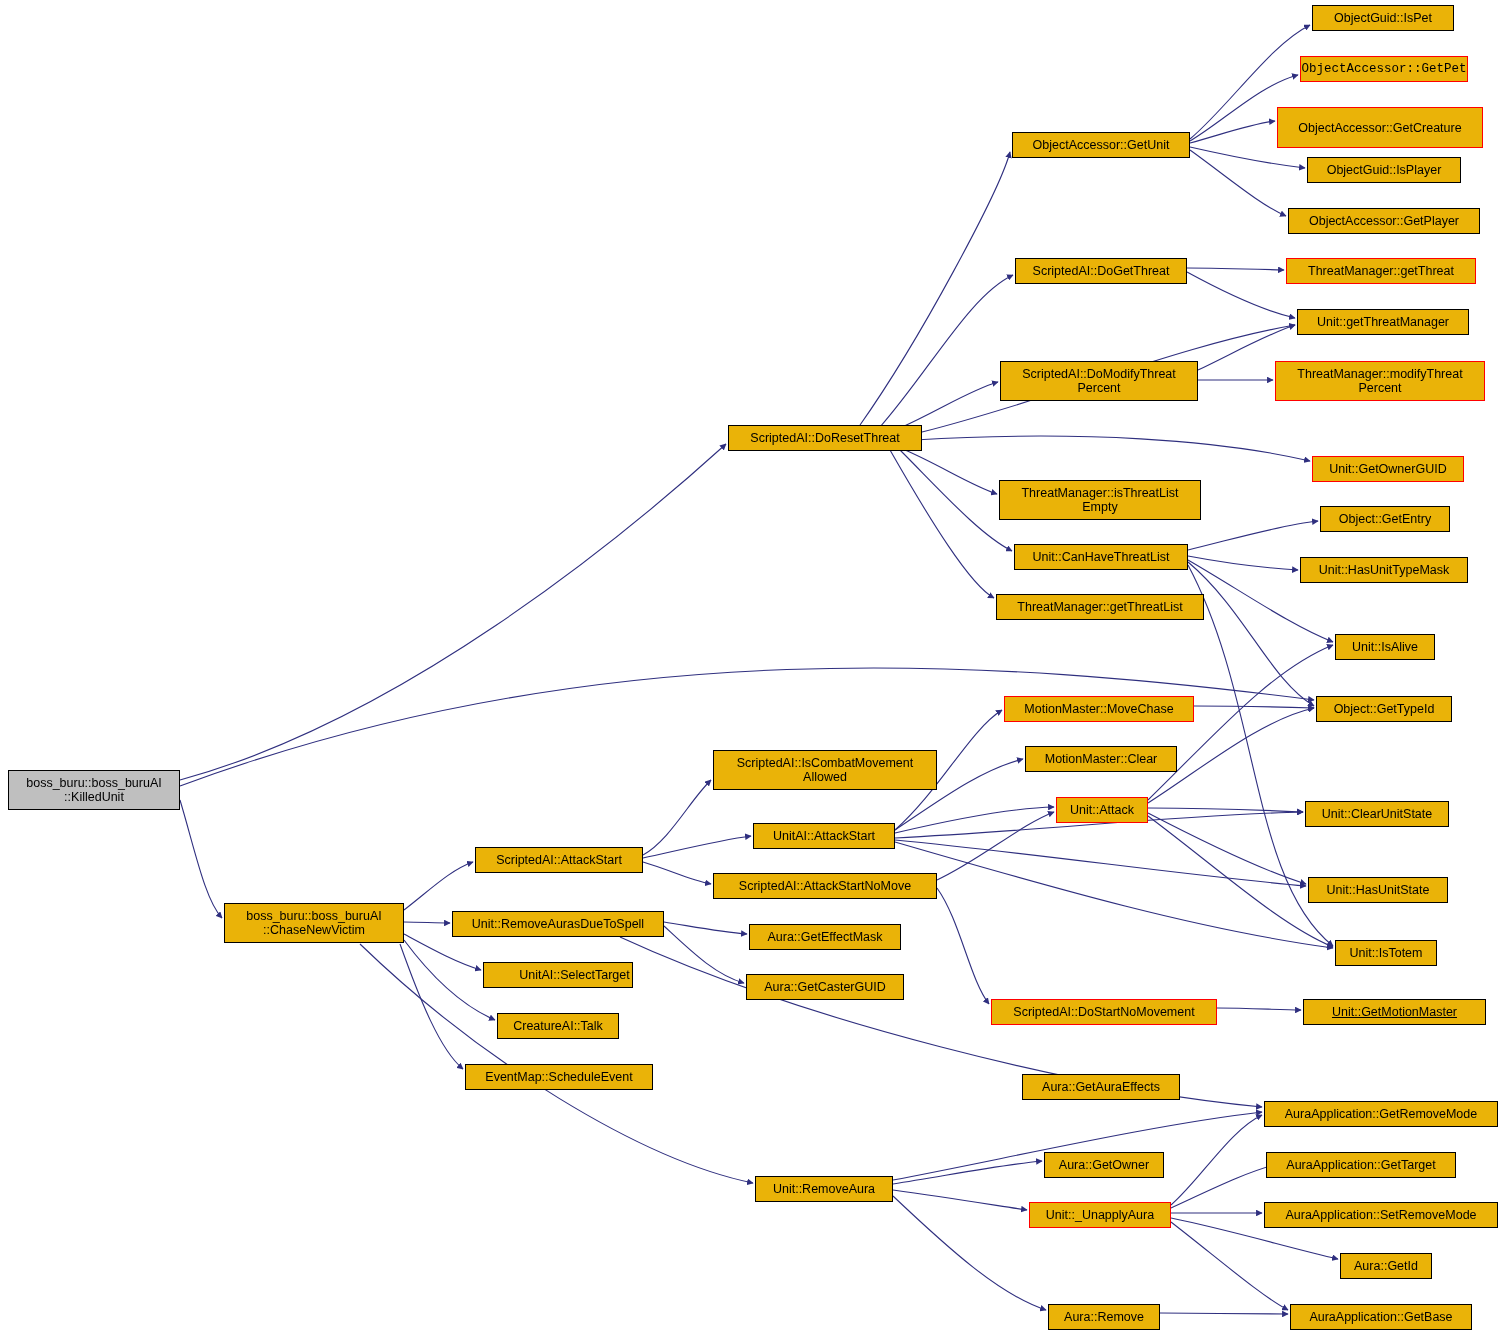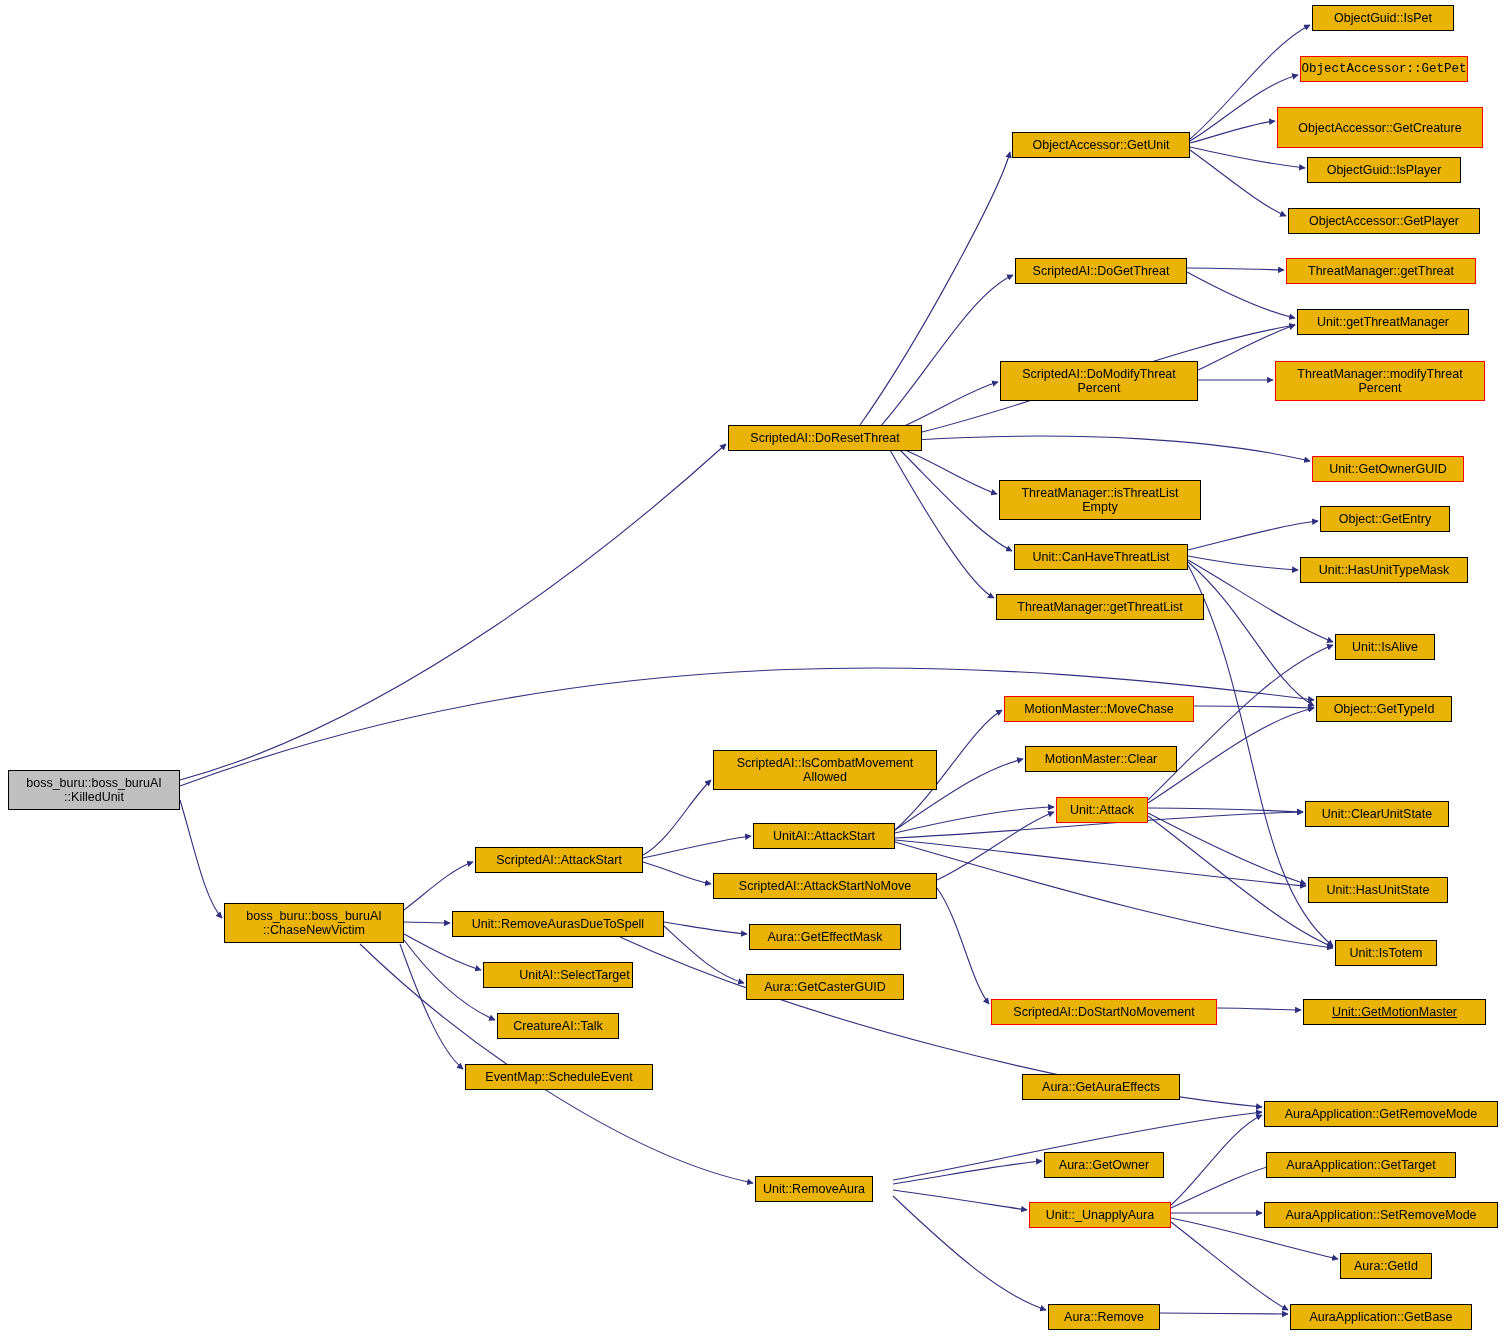--- a/index.html
+++ b/index.html
@@ -164,19 +164,19 @@
     <div class="node" style="left: 1335px; top: 940px; width: 102px; height: 26px;">Unit::IsTotem</div>
     <div class="node" style="left: 746px; top: 974px; width: 158px; height: 26px;">Aura::GetCasterGUID</div>
     <div class="node" style="left: 497px; top: 1013px; width: 122px; height: 26px;">CreatureAI::Talk</div>
     <div class="node red" style="left: 991px; top: 999px; width: 226px; height: 26px;">ScriptedAI::DoStartNoMovement</div>
     <div class="node" style="left: 1303px; top: 999px; width: 183px; height: 26px; text-decoration: underline;">Unit::GetMotionMaster</div>
     <div class="node" style="left: 465px; top: 1064px; width: 188px; height: 26px;">EventMap::ScheduleEvent</div>
     <div class="node" style="left: 1022px; top: 1050px; width: 158px; height: 26px; margin-top: 24px;">Aura::GetAuraEffects</div>
     <div class="node" style="left: 1264px; top: 1101px; width: 234px; height: 26px;">AuraApplication::GetRemoveMode</div>
     <div class="node" style="left: 1044px; top: 1152px; width: 120px; height: 26px;">Aura::GetOwner</div>
     <div class="node" style="left: 1252px; top: 1152px; width: 190px; height: 26px; margin-left: 14px;">AuraApplication::GetTarget</div>
-    <div class="node" style="left: 755px; top: 1176px; width: 118px; height: 26px;">Unit::RemoveAura</div>
+    <div class="node" style="left: 755px; top: 1176px; width: 138px; height: 26px;">Unit::RemoveAura</div>
     <div class="node red" style="left: 1029px; top: 1202px; width: 142px; height: 26px;">Unit::_UnapplyAura</div>
     <div class="node" style="left: 1264px; top: 1202px; width: 234px; height: 26px;">AuraApplication::SetRemoveMode</div>
     <div class="node" style="left: 1340px; top: 1253px; width: 92px; height: 26px;">Aura::GetId</div>
     <div class="node" style="left: 1048px; top: 1304px; width: 112px; height: 26px;">Aura::Remove</div>
     <div class="node" style="left: 1290px; top: 1304px; width: 182px; height: 26px;">AuraApplication::GetBase</div>
   </div>
 
 </body></html>

